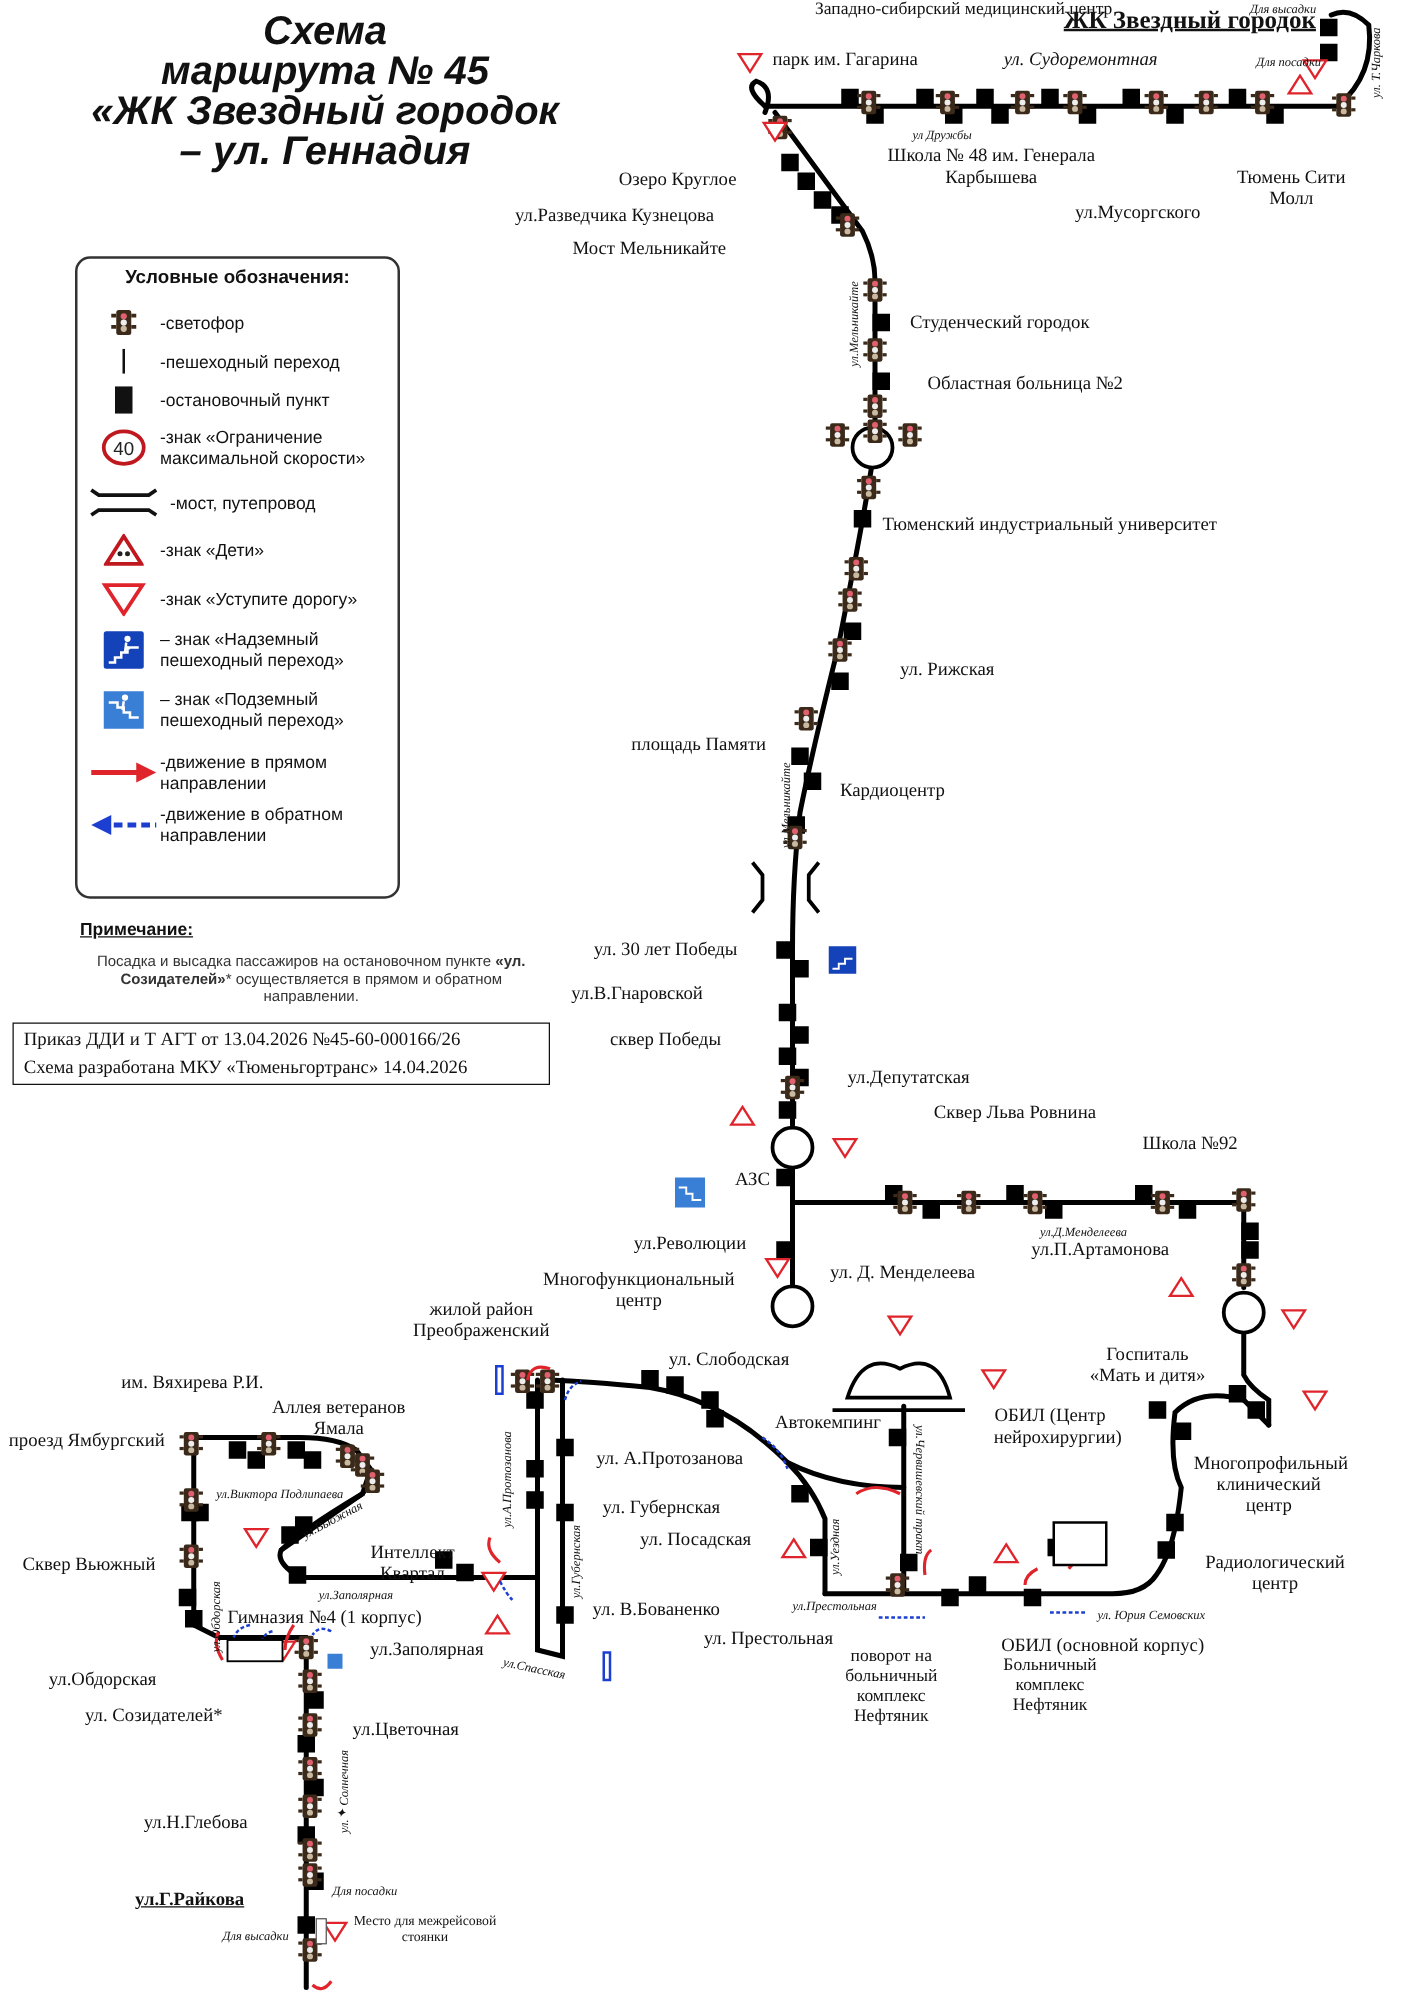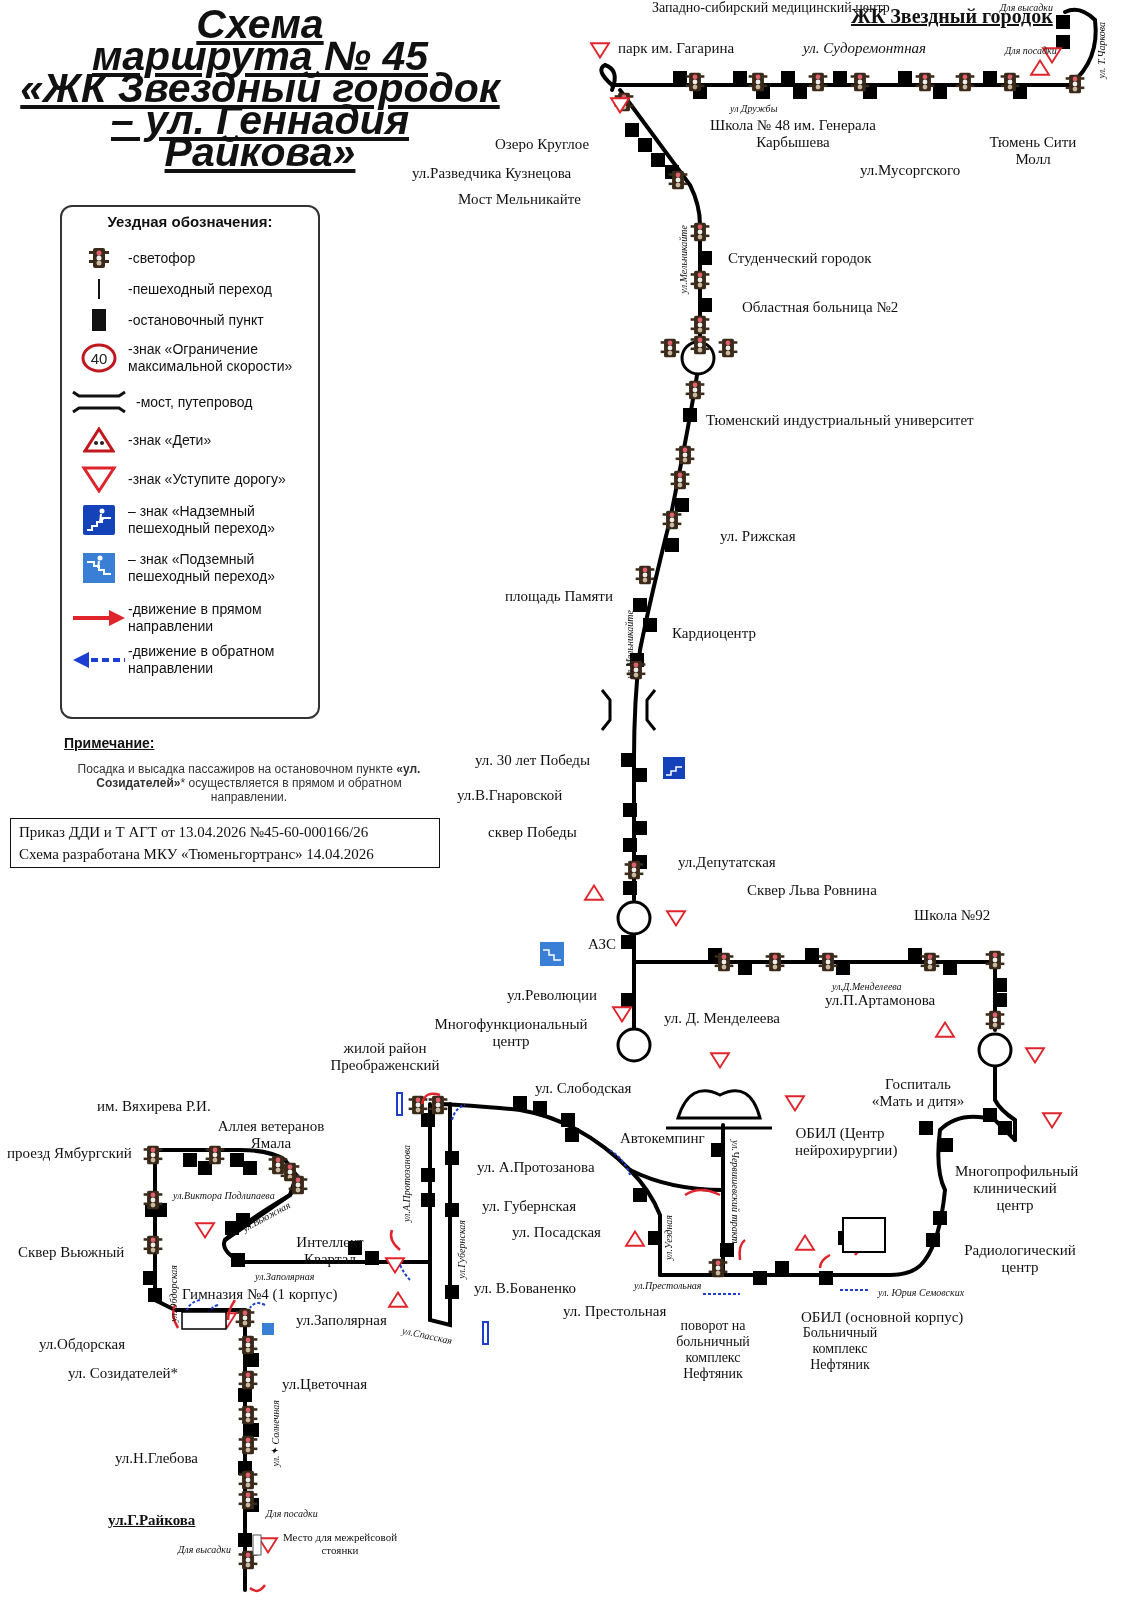--- a/index.html
+++ b/index.html
@@ -1,18 +1,18 @@
 <!DOCTYPE html>
 <html><head>
 <meta charset="utf-8">
 <style>
   html,body{margin:0;padding:0;background:#fff;}
   body{width:1129px;height:1600px;position:relative;overflow:hidden;font-family:"Liberation Serif",serif;color:#111;}
   .abs{position:absolute;}
-  .title{left:20px;top:8px;width:480px;text-align:center;font-family:"Liberation Sans",sans-serif;font-weight:bold;font-style:italic;font-size:41px;line-height:32px;text-decoration:underline;}
+  .title{left:20px;top:8px;width:480px;text-align:center;font-family:"Liberation Sans",sans-serif;font-weight:bold;font-style:italic;font-size:32px;line-height:32px;}
   .legend{left:60px;top:205px;width:256px;height:510px;border:2px solid #333;border-radius:12px;font-family:"Liberation Sans",sans-serif;font-size:14px;}
   .legend .lh{position:absolute;left:0;right:0;top:6px;text-align:center;font-weight:bold;font-size:15px;}
   .legend .row{position:absolute;left:8px;right:4px;display:flex;align-items:center;}
   .legend .ico{width:58px;display:flex;justify-content:center;align-items:center;flex:none;}
   .legend .txt{line-height:17px;}
   .note-h{left:64px;top:735px;font-family:"Liberation Sans",sans-serif;font-weight:bold;font-size:14px;text-decoration:underline;}
   .note{left:64px;top:762px;width:370px;font-family:"Liberation Sans",sans-serif;font-size:12px;line-height:14px;color:#333;text-align:center;}
   .order{left:10px;top:818px;width:430px;height:50px;border:1px solid #111;font-size:15px;line-height:22px;padding:2px 8px;box-sizing:border-box;}
   .lbl{position:absolute;font-size:15px;white-space:nowrap;line-height:17px;}
   .lbl.c{text-align:center;}
@@ -21,25 +21,24 @@
   svg#map{position:absolute;left:0;top:0;}
 </style>
 </head>
 <body>
 
 <div class="abs title">
   <div>Схема</div>
   <div>маршрута № 45</div>
   <div>«ЖК Звездный городок</div>
   <div>– ул. Геннадия</div>
-  <div>Райкова»</div>
 </div>
 
 <div class="abs legend">
-  <div class="lh">Уездная обозначения:</div>
+  <div class="lh">Условные обозначения:</div>
 
   <div class="row" style="top:40px">
     <span class="ico">
       <svg width="22" height="22">
           <rect x="5" y="1" width="12" height="20" rx="2" fill="#3b2a1a"></rect>
           <rect x="1" y="4" width="4" height="3" fill="#3b2a1a"></rect>
           <rect x="17" y="4" width="4" height="3" fill="#3b2a1a"></rect>
           <rect x="1" y="13" width="4" height="3" fill="#3b2a1a"></rect>
           <rect x="17" y="13" width="4" height="3" fill="#3b2a1a"></rect>
           <circle cx="11" cy="6" r="2.5" fill="#e06070"></circle>

